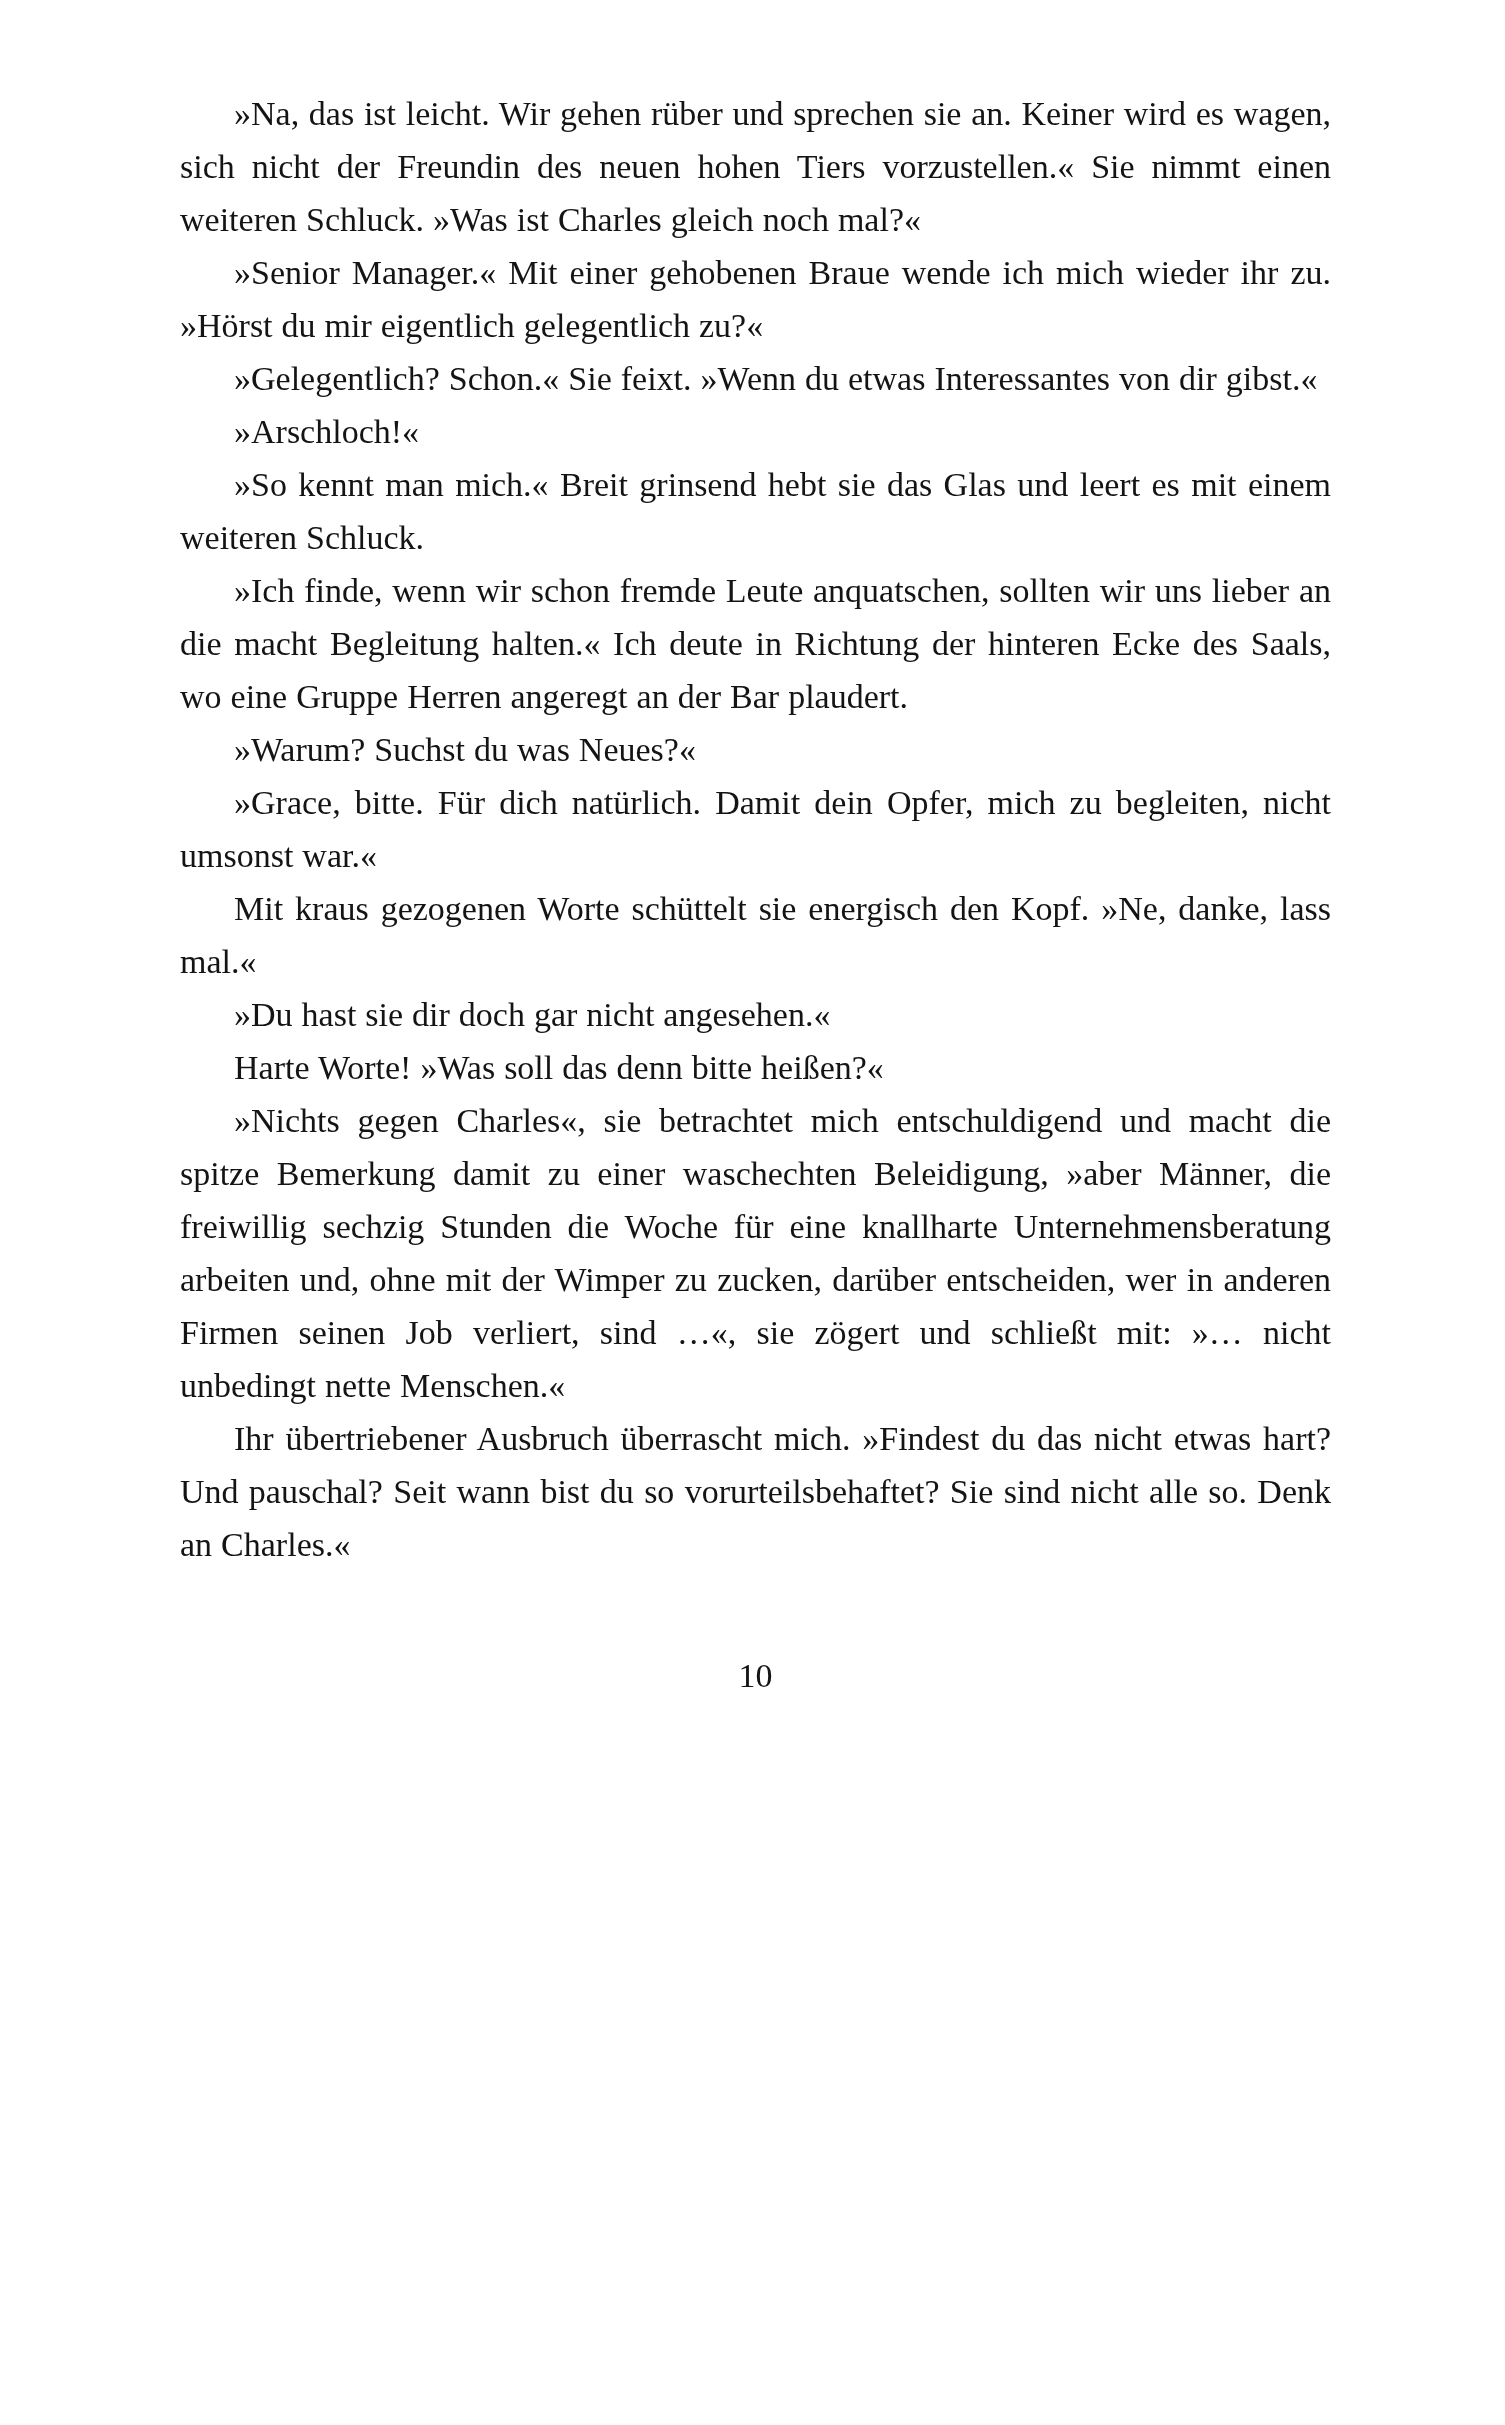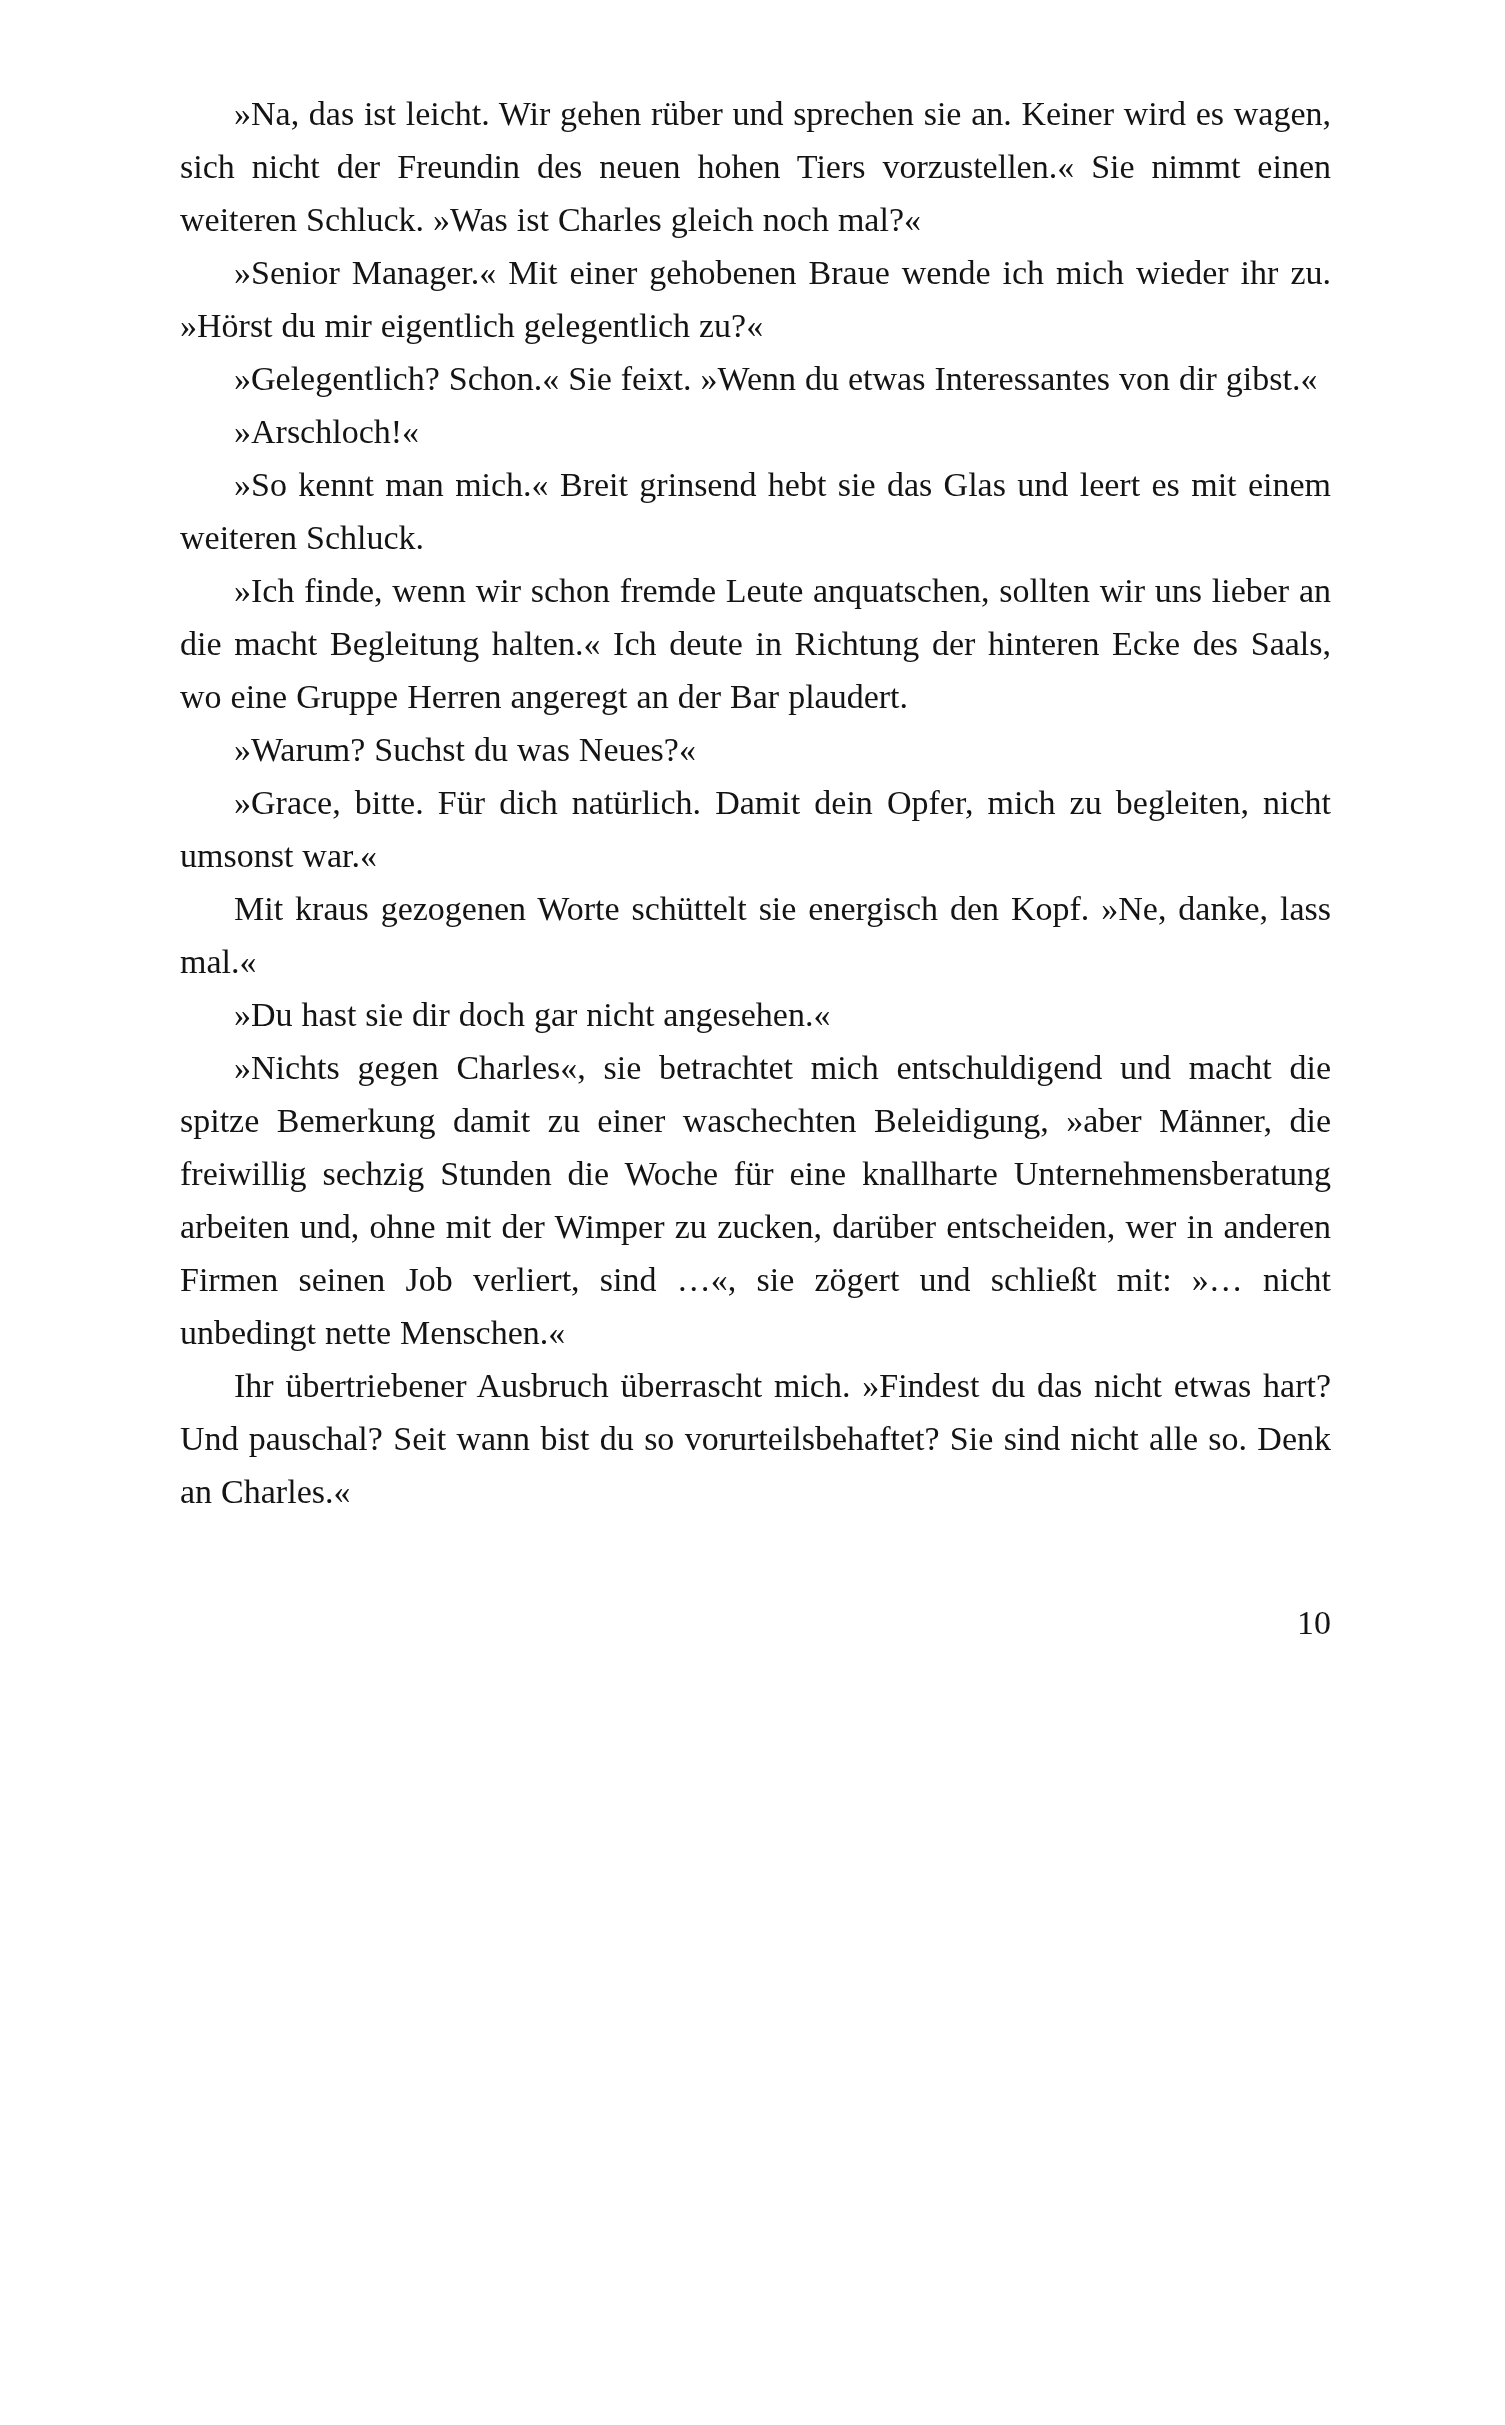--- a/index.html
+++ b/index.html
@@ -34,36 +34,37 @@
     text-align: justify;
     text-indent: 54px;
     hyphens: auto;
     -webkit-hyphens: auto;
     word-spacing: 0.5px;
   }
   .page-number {
     margin-top: 78px;
     font-size: 34px;
     line-height: 53px;
-    text-align: right;
+    text-align: center;
   }
 </style>
 </head>
 <body>
 
 <div class="page">
   <div class="text-block">
     <p>»Na, das ist leicht. Wir gehen rüber und sprechen sie an. Keiner wird es wagen, sich nicht der Freundin des neuen hohen Tiers vorzustellen.« Sie nimmt einen weiteren Schluck. »Was ist Charles gleich noch mal?«</p>
     <p>»Senior Manager.« Mit einer gehobenen Braue wende ich mich wieder ihr zu. »Hörst du mir eigentlich gelegentlich zu?«</p>
     <p>»Gelegentlich? Schon.« Sie feixt. »Wenn du etwas Interessantes von dir gibst.«</p>
     <p>»Arschloch!«</p>
     <p>»So kennt man mich.« Breit grinsend hebt sie das Glas und leert es mit einem weiteren Schluck.</p>
     <p>»Ich finde, wenn wir schon fremde Leute anquatschen, sollten wir uns lieber an die macht Begleitung halten.« Ich deute in Richtung der hinteren Ecke des Saals, wo eine Gruppe Herren angeregt an der Bar plaudert.</p>
     <p>»Warum? Suchst du was Neues?«</p>
     <p>»Grace, bitte. Für dich natürlich. Damit dein Opfer, mich zu begleiten, nicht umsonst war.«</p>
     <p>Mit kraus gezogenen Worte schüttelt sie energisch den Kopf. »Ne, danke, lass mal.«</p>
     <p>»Du hast sie dir doch gar nicht angesehen.«</p>
+    <p>Harte Worte! »Was soll das denn bitte heißen?«</p>
     <p>»Nichts gegen Charles«, sie betrachtet mich entschuldigend und macht die spitze Bemerkung damit zu einer waschechten Beleidigung, »aber Männer, die freiwillig sechzig Stunden die Woche für eine knallharte Unternehmensberatung arbeiten und, ohne mit der Wimper zu zucken, darüber entscheiden, wer in anderen Firmen seinen Job verliert, sind …«, sie zögert und schließt mit: »… nicht unbedingt nette Menschen.«</p>
     <p>Ihr übertriebener Ausbruch überrascht mich. »Findest du das nicht etwas hart? Und pauschal? Seit wann bist du so vorurteilsbehaftet? Sie sind nicht alle so. Denk an Charles.«</p>
   </div>
   <div class="page-number">10</div>
 </div>
 
 
 </body></html>

